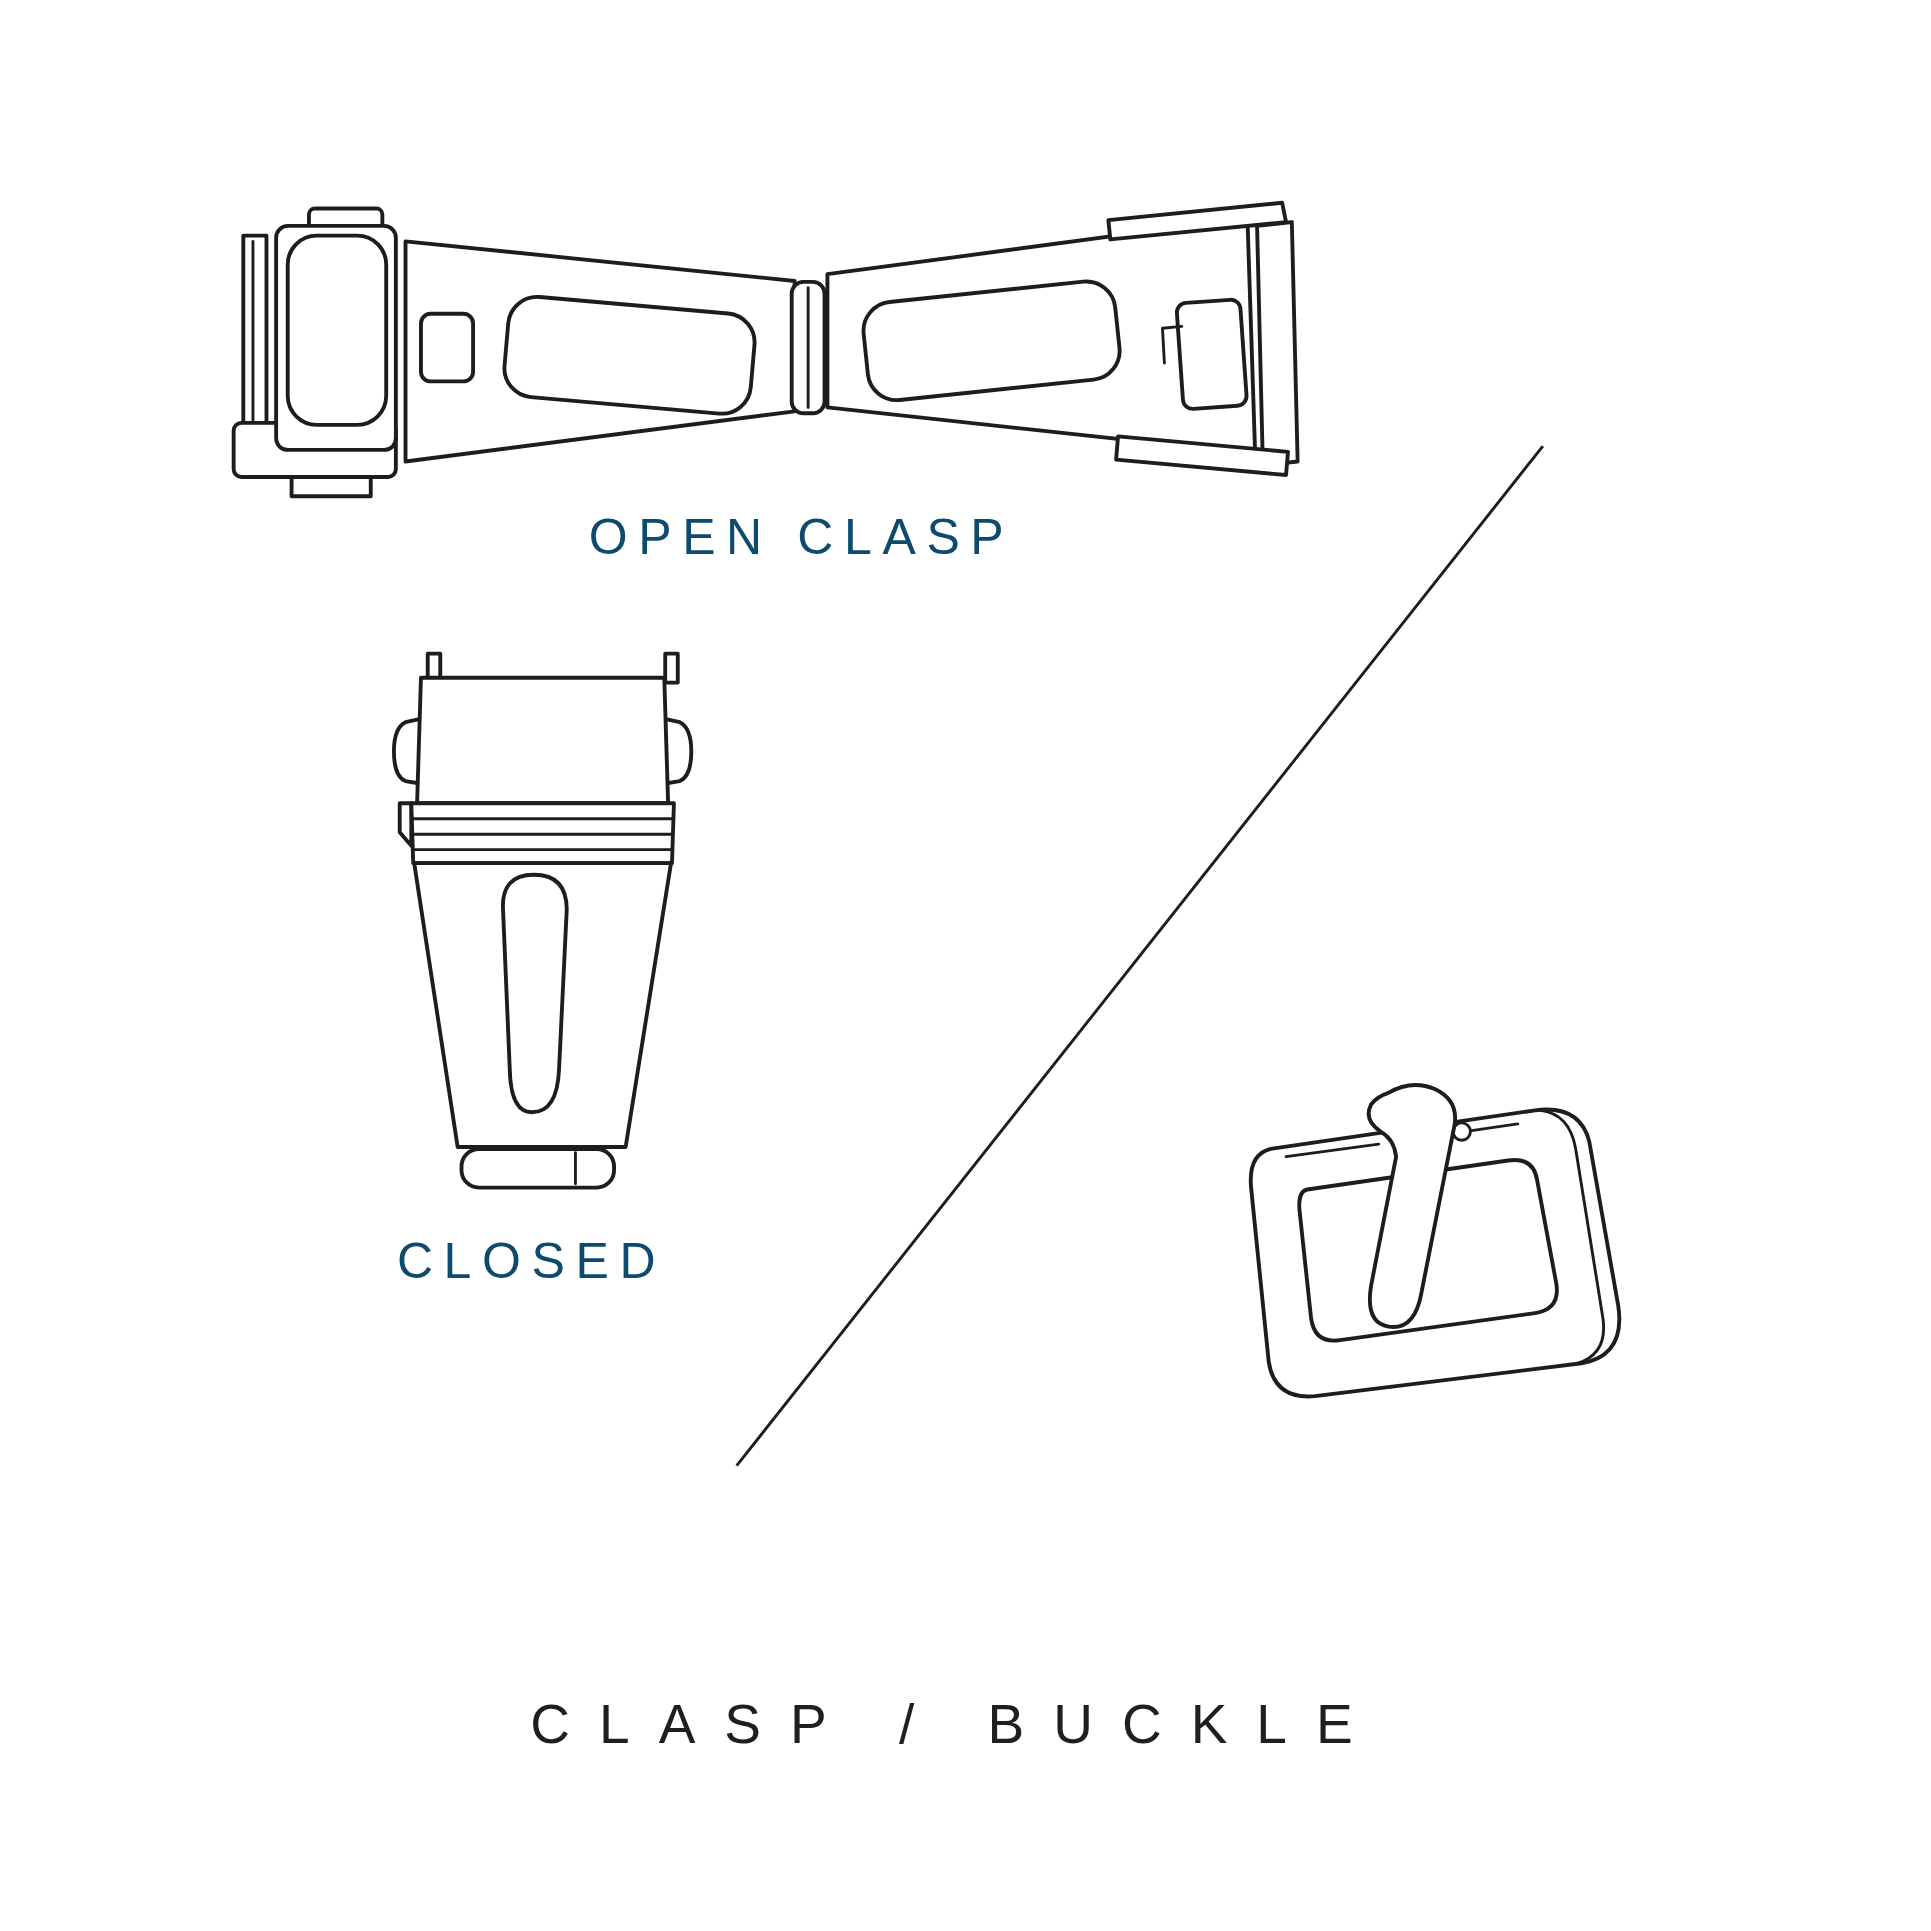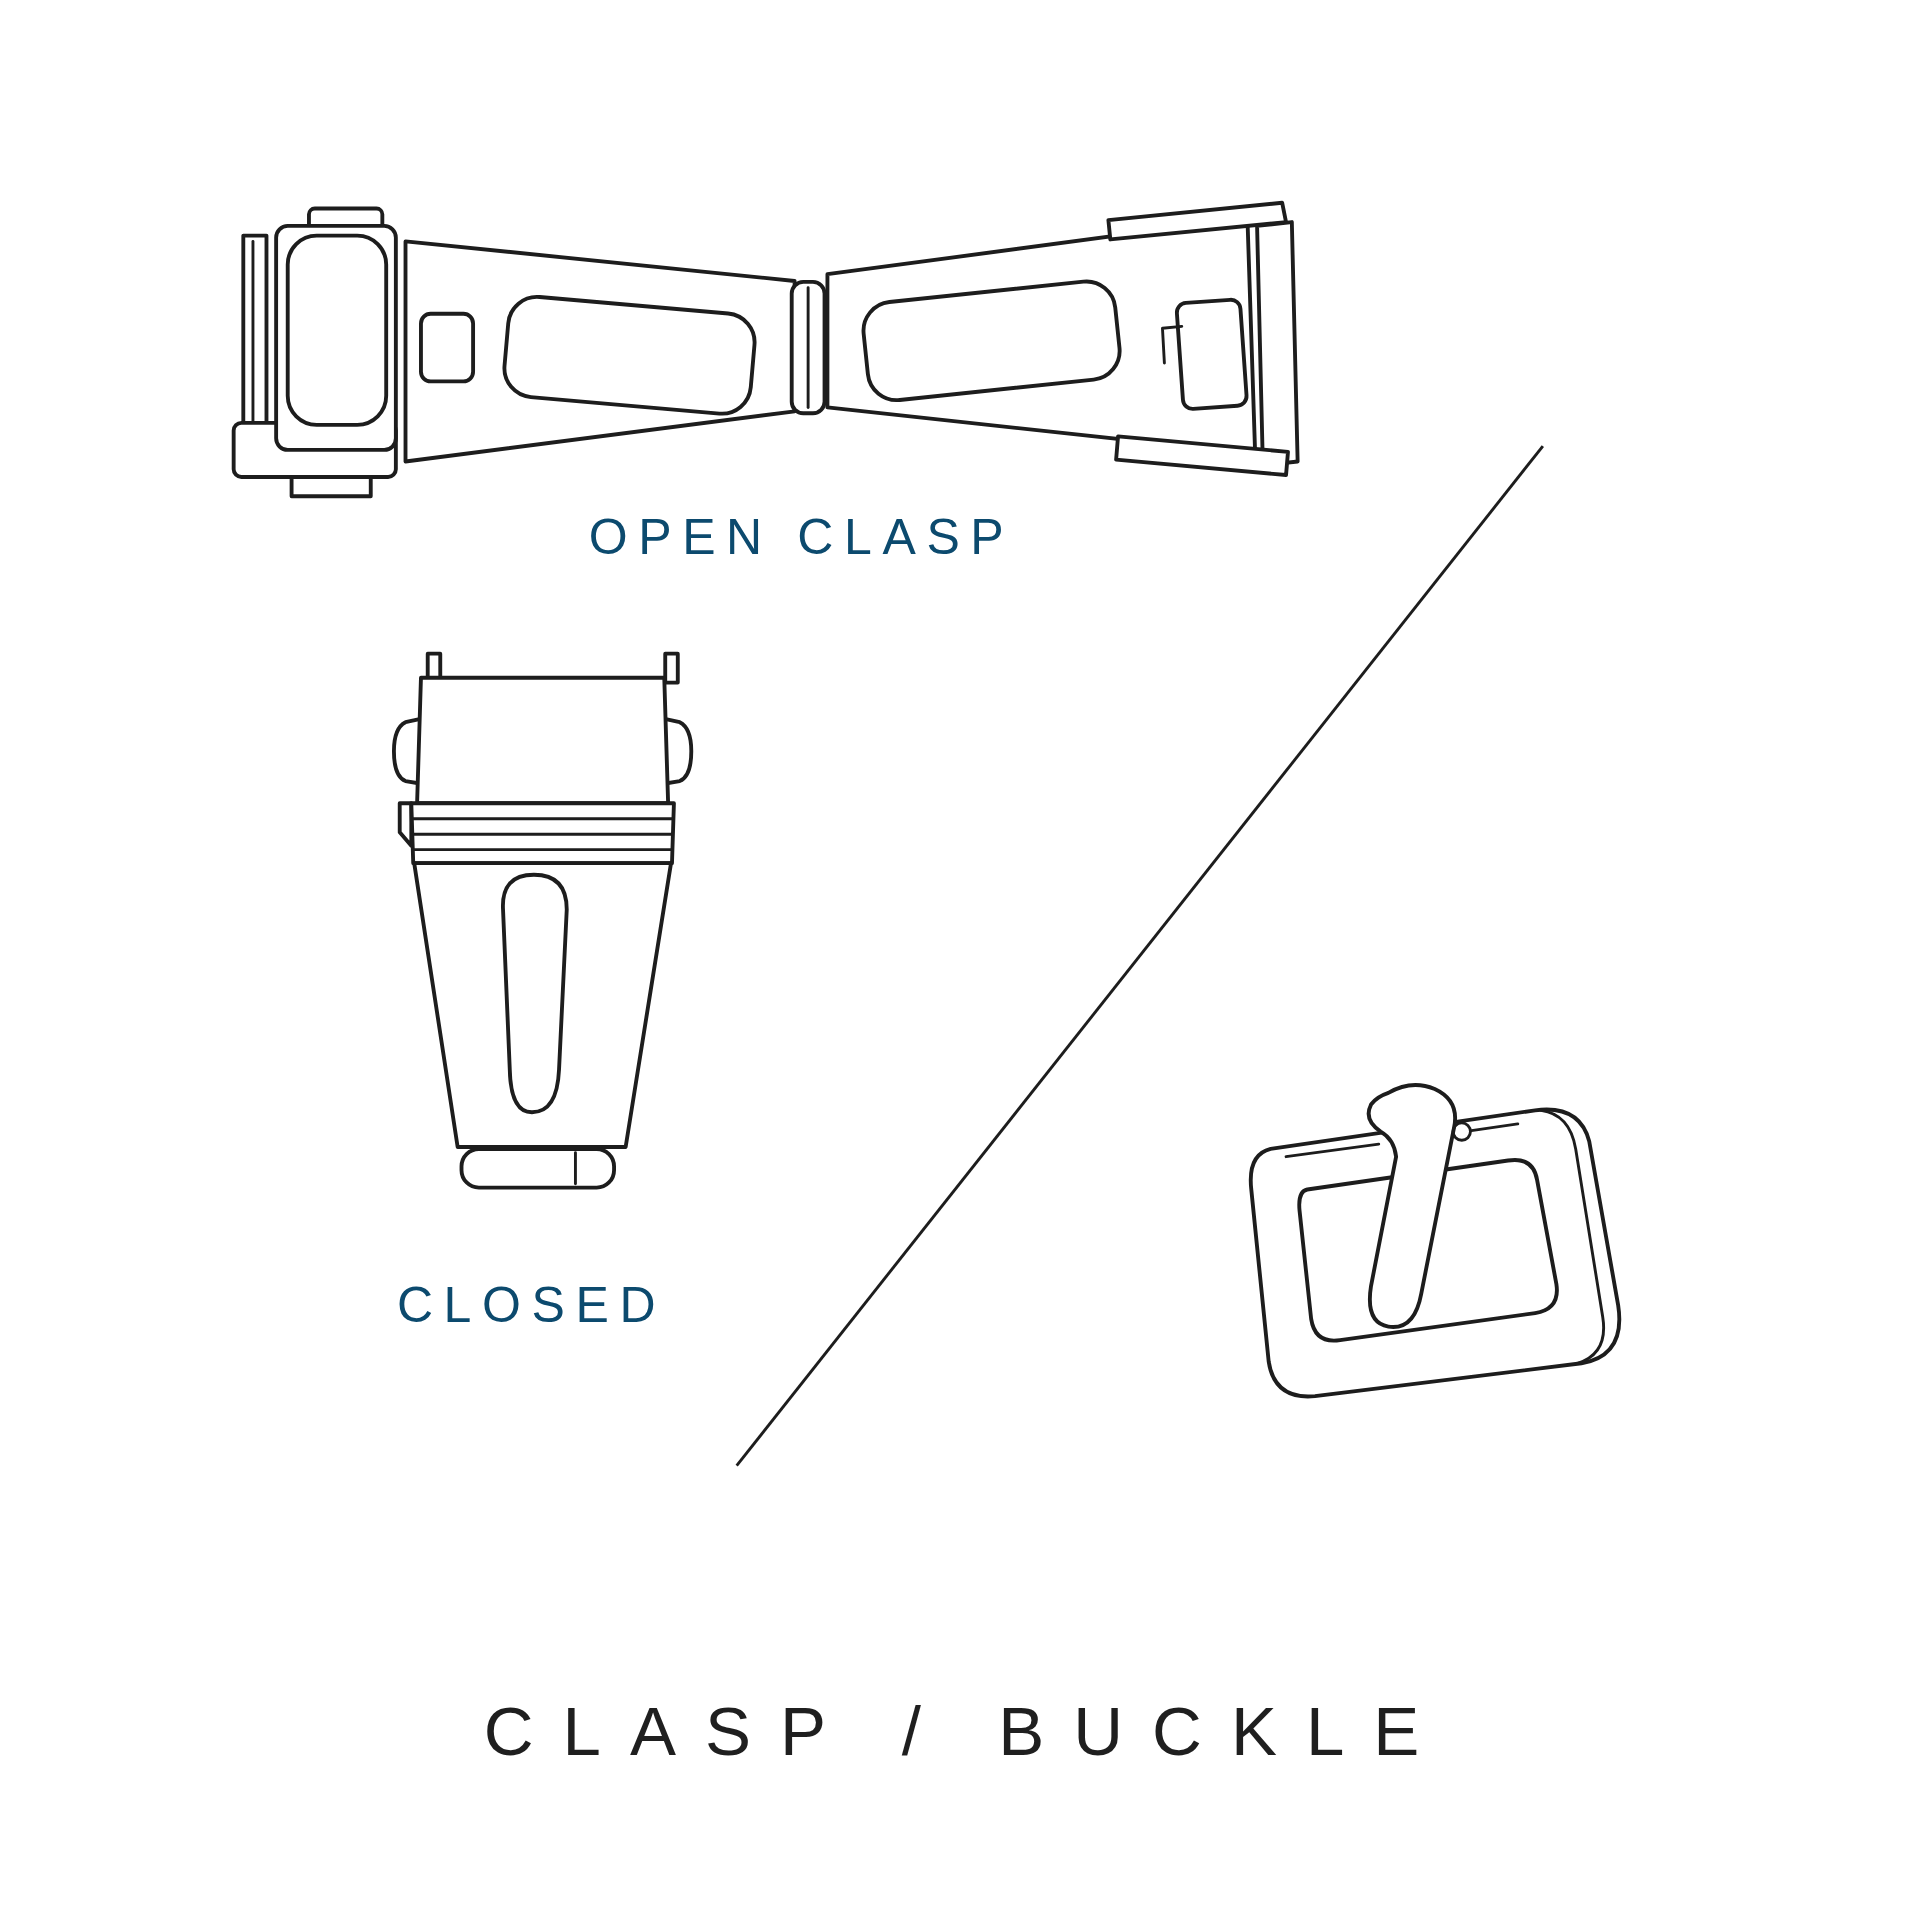--- a/index.html
+++ b/index.html
@@ -31,30 +31,29 @@
   }
   .label-open-clasp {
     left: 483px;
     top: 508px;
     width: 637px;
   }
   .label-closed {
     left: 290px;
     top: 1232px;
     width: 483px;
-    margin-top: 44px;
   }
   .page-title {
     position: absolute;
-    left: 290px;
+    left: 280px;
     top: 1692px;
     width: 1352px;
     text-align: center;
     color: #1f1f1f;
-    font-size: 69px;
+    font-size: 55px;
     letter-spacing: 29px;
     font-weight: 400;
     white-space: nowrap;
   }
   svg .ln {
     fill: #ffffff;
     stroke: #1d1d1d;
     stroke-width: 4;
     stroke-linejoin: round;
     stroke-linecap: round;

